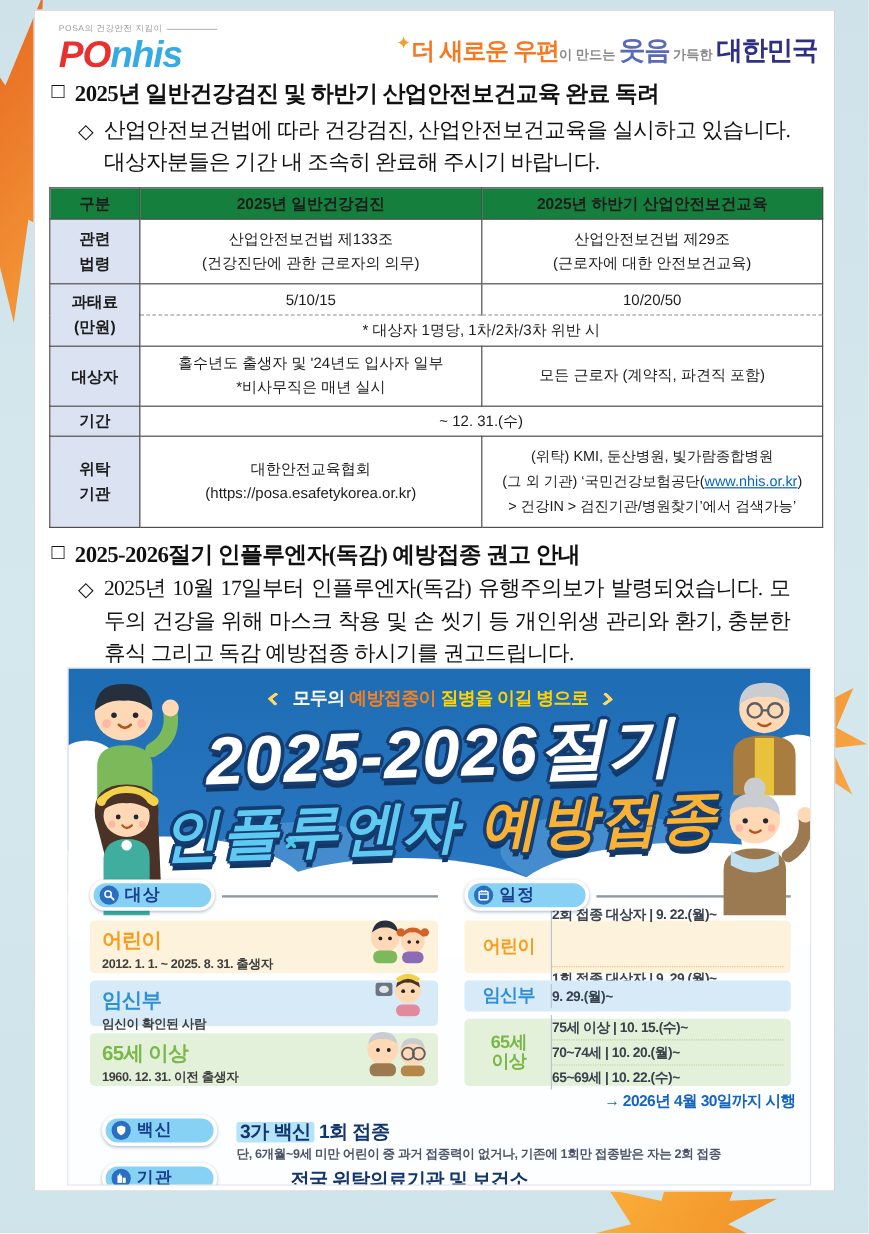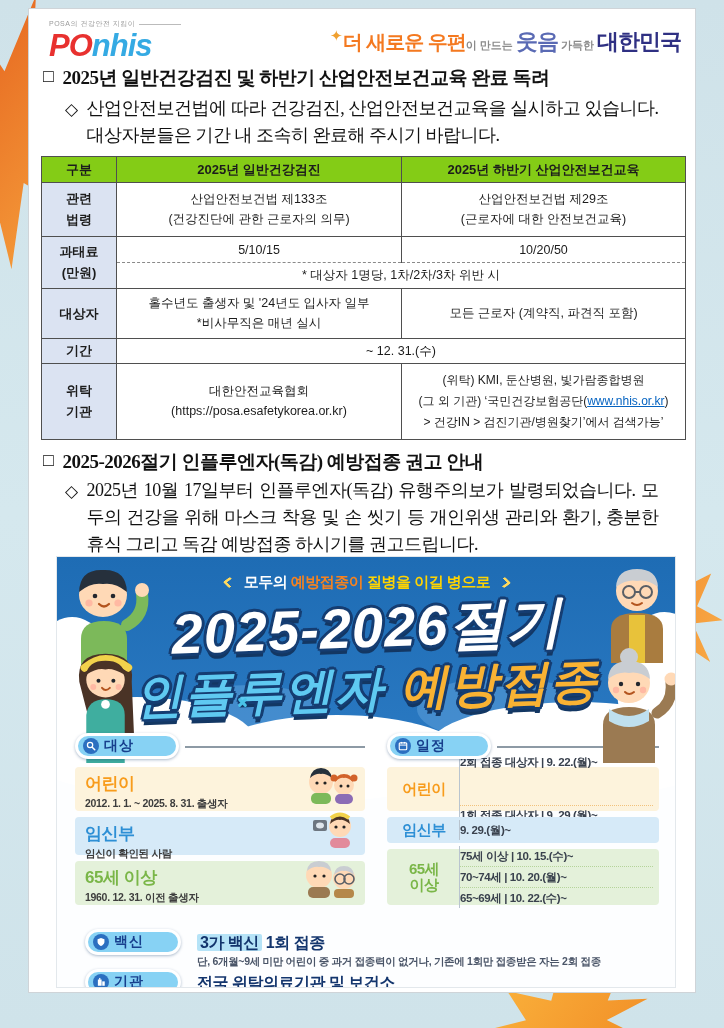--- a/index.html
+++ b/index.html
@@ -40,21 +40,21 @@
   .para { position:absolute; left:36px; display:flex; align-items:flex-start;
           font-family:"Liberation Serif", serif; font-size:18px; color:#111;
           line-height:1.5; letter-spacing:-0.5px; }
   .para .blt { margin-right:9px; font-size:17px; position:relative; top:2px; }
   .para .ptx { width:572px; text-align:justify; }
 
   
   .tbl { position:absolute; left:12px; top:147px; width:644px; border-collapse:collapse;
          font-size:12.5px; color:#1c1c1c; table-layout:fixed; }
   .tbl th, .tbl td { border:1px solid #4f4f4f; text-align:center; vertical-align:middle; padding:3px 4px; }
-  .tbl th { background:#84cc16; font-weight:700; height:26px; font-size:13px; }
+  .tbl th { background:#15803d; font-weight:700; height:26px; font-size:13px; }
   .tbl td.lbl { background:#dbe3f2; font-weight:700; font-size:13px; }
   .pre { white-space:pre-line; line-height:1.55; }
   .tbl td.dash { border-top:1px dashed #8a8a8a; height:26px; }
   .tbl .agency div { line-height:1.75; font-size:12px; }
   .link { color:#0563c1; text-decoration:underline; cursor:pointer; }
 
   
   .poster { position:absolute; left:27px; top:547px; width:620px; height:432px;
             overflow:hidden; background:#fdfeff; border:1px solid #e3e8ec; }
   .p-blue { position:absolute; left:0; top:0; width:620px; height:188px; background:linear-gradient(180deg,#1e6cb4,#2a79c2); }
@@ -419,20 +419,21 @@
       </div>
       <div class="sch-row bg-green" style="top:292px; height:56px;">
         <div class="sch-name c-green">65세
 이상</div>
         <div class="sch-lines sep-green">
           <div class="sch-line">75세 이상 | 10. 15.(수)~</div>
           <div class="sch-line">70~74세 | 10. 20.(월)~</div>
           <div class="sch-line">65~69세 | 10. 22.(수)~</div>
         </div>
       </div>
+      <div class="sch-note" style="top:352px;">→ 2026년 4월 30일까지 시행</div>
 
       <div class="badge" style="left:28px; top:372px; width:96px;">
         <span class="badge-ic">
           <svg width="10" height="10" viewBox="0 0 16 16">
               <path d="M8 1.5 L13.5 3.5 V8 C13.5 11.8 8 14.5 8 14.5 C8 14.5 2.5 11.8 2.5 8 V3.5 Z" fill="#fff"></path>
             </svg>
         </span>
         <span class="badge-tx">백신</span>
       </div>
       <div class="vx-title" style="top:376px;"><span class="hl">3가 백신</span><span> 1회 접종</span></div>
@@ -441,17 +442,17 @@
       <div class="badge" style="left:28px; top:412px; width:96px;">
         <span class="badge-ic">
           <svg width="10" height="10" viewBox="0 0 16 16">
               <rect x="3" y="4" width="6" height="10" fill="#fff"></rect>
               <rect x="10" y="7" width="4" height="7" fill="#fff"></rect>
               <rect x="5" y="1.5" width="2" height="3" fill="#fff"></rect>
             </svg>
         </span>
         <span class="badge-tx">기관</span>
       </div>
-      <div class="vx-title" style="top:416px;">전국 위탁의료기관 및 보건소</div>
+      <div class="vx-title" style="top:416px;margin-left:45px;">전국 위탁의료기관 및 보건소</div>
 
     </div>
   </div>
 </div>
 
 </body></html>

